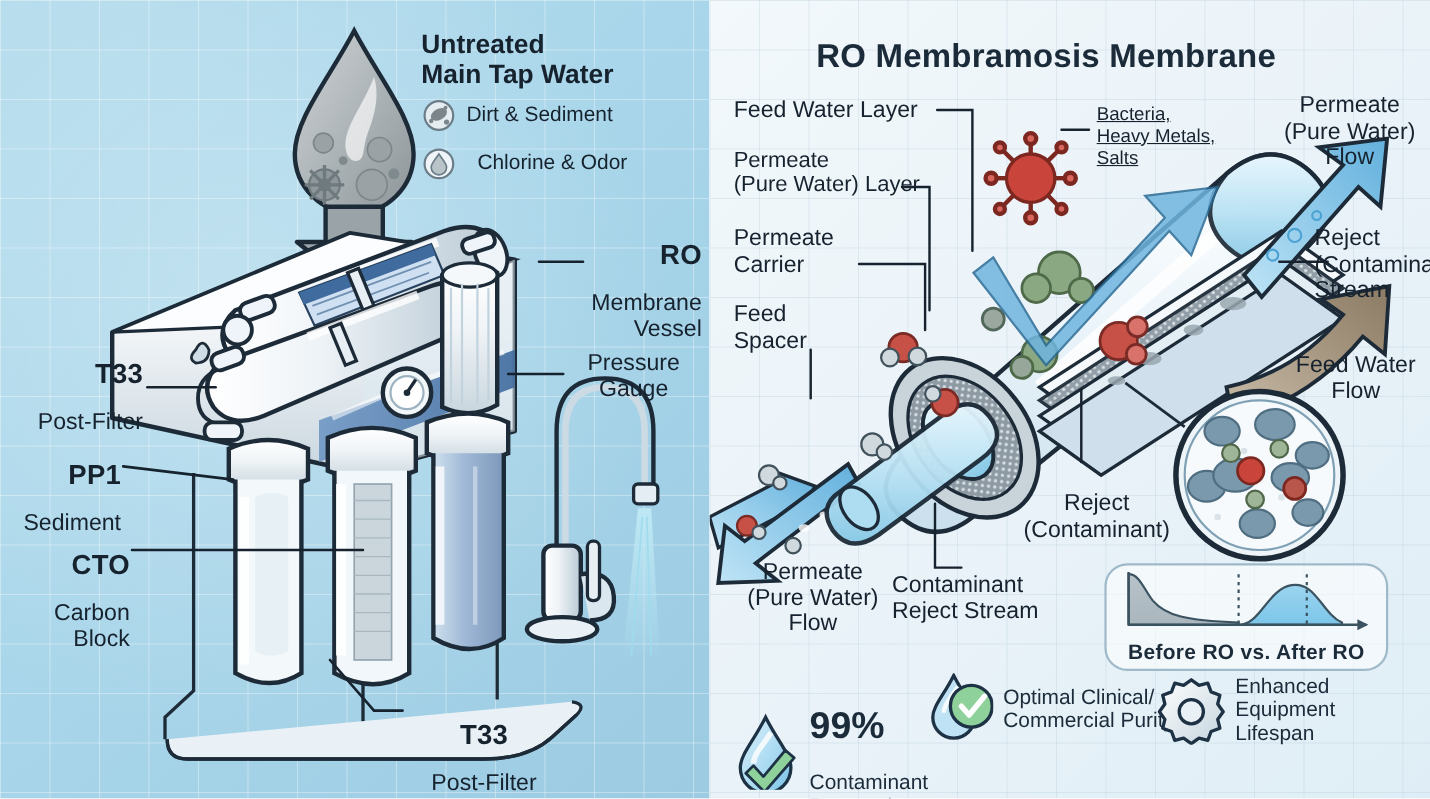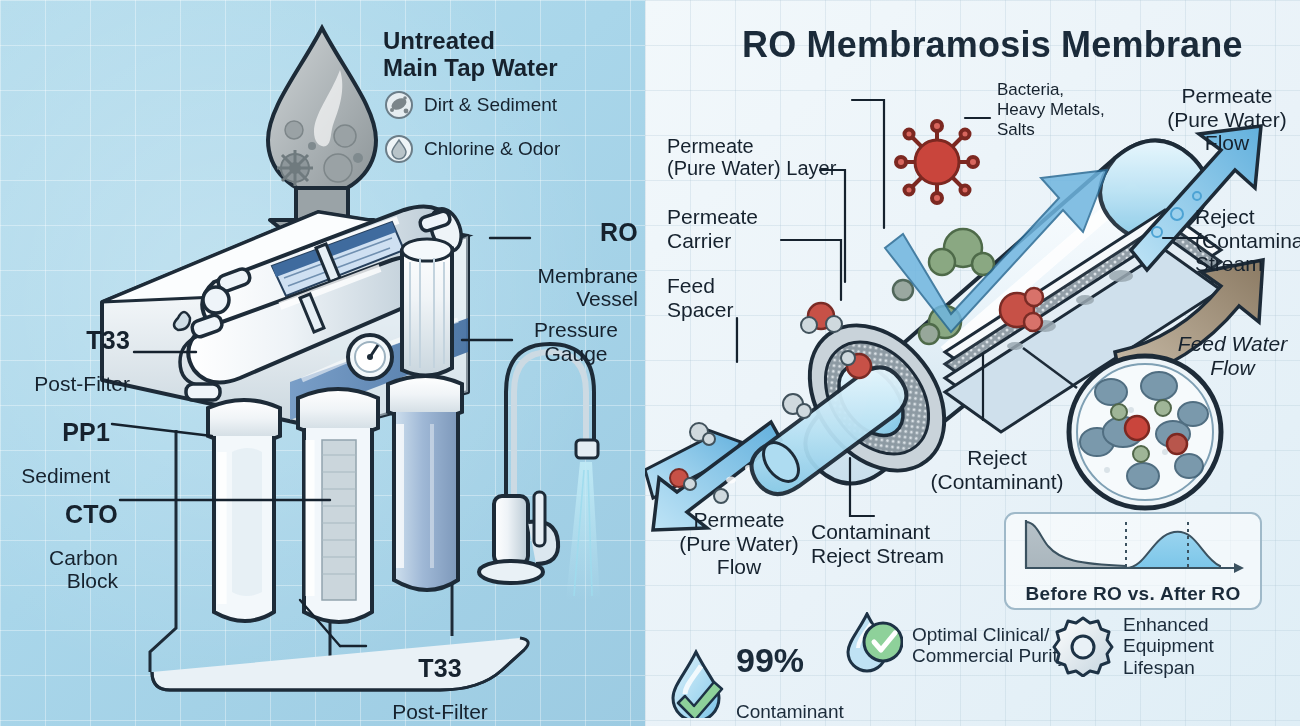--- a/index.html
+++ b/index.html
@@ -27,34 +27,34 @@
      background:radial-gradient(ellipse at 35% 40%,rgba(255,255,255,.25),rgba(0,0,0,0) 65%);}
 
   
   .lbl{position:absolute;color:#16222e;line-height:1.12;white-space:pre-line;}
   .big{font-size:25px;font-weight:bold;letter-spacing:.2px;}
   .med{font-size:21px;}
   .sm{font-size:17px;}
   .right-al{text-align:right;}
   .center-al{text-align:center;}
 
-  #panel-title{position:absolute;left:742px;top:24px;font-size:36px;
+  #panel-title{position:absolute;left:742px;top:35px;font-size:30px;
       font-weight:bold;color:#1b2b3a;letter-spacing:.2px;}
 
   svg{display:block;}
   .ovl{position:absolute;left:0;top:0;pointer-events:none;}
 
   
   .benefit{position:absolute;display:flex;align-items:center;gap:9px;}
   .benefit .btxt{font-size:19px;color:#1b2b3a;line-height:1.13;white-space:pre-line;}
   .benefit .btxt .pct{font-size:34px;font-weight:bold;display:block;}
 
   
   #chart-card{position:absolute;left:1004px;top:512px;width:254px;height:94px;
-     border:2px solid #9fb9c9;border-radius:11px;background:rgba(255,255,255,.55);}
+     border:2px solid #9fb9c9;border-radius:21px;background:rgba(255,255,255,.55);}
   #chart-card .cap{position:absolute;left:0;right:0;bottom:3px;text-align:center;
      font-size:19px;font-weight:bold;color:#1b2b3a;letter-spacing:.3px;}
 </style>
 </head>
 <body>
 
 <div id="page">
 
   <div class="panel" id="left-panel">
     <div class="grid"></div>
@@ -247,21 +247,21 @@
       <svg width="30" height="30">
         <circle cx="15" cy="15" r="13" fill="#e6edf1" stroke="#6b7d88" stroke-width="2"></circle>
         <ellipse cx="15" cy="14" rx="8" ry="5" transform="rotate(-28 15 14)" fill="#7b858a"></ellipse>
         <circle cx="8" cy="20" r="2" fill="#7b858a"></circle>
           <circle cx="22" cy="21" r="2.4" fill="#7b858a"></circle>
         <circle cx="21" cy="8" r="1.8" fill="#7b858a"></circle>
       </svg>
       <span style="font-size:19px;color:#16222e;">Dirt &amp; Sediment</span>
     </div>
 
-    <div style="position:absolute;left:384px;top:134px;display:flex;align-items:center;gap:10px;">
+    <div style="position:absolute;left:384px;top:134px;display:flex;align-items:center;gap:20px;">
       <svg width="30" height="30">
         <circle cx="15" cy="15" r="13" fill="#eef4f7" stroke="#6b7d88" stroke-width="2"></circle>
         <path d="M15 6 c-4 6 -7 9 -7 12 a7 7 0 0 0 14 0 c0-3 -3-6 -7-12z" fill="#b9c4c9" stroke="#6b7d88" stroke-width="1.5"></path>
       </svg>
       <span style="font-size:19px;color:#16222e;">Chlorine &amp; Odor</span>
     </div>
 
     <div class="lbl center-al" style="left:508px;top:200px;width:130px;text-align:right;">
       <span class="big">RO</span><br>
       <span class="med">Membrane
@@ -471,43 +471,44 @@
         <path d="M92 318 v44"></path>
         <path d="M345 118 h-25"></path>
         <path d="M562 238 h-44"></path>
         <path d="M338 420 v-66"></path>
         <path d="M205 458 v58 h24"></path>
       </g>
     </svg>
 
     <div id="panel-title" style="left:97px;">RO Membramosis Membrane</div>
 
+    <div class="lbl med" style="left:22px;top:88px;width:190px;">Feed Water Layer</div>
 
     <div class="lbl med" style="left:22px;top:135px;width:170px;font-size:20px;">Permeate
 (Pure Water) Layer</div>
 
     <div class="lbl med" style="left:22px;top:205px;width:140px;">Permeate
 Carrier</div>
 
     <div class="lbl med" style="left:22px;top:274px;width:120px;">Feed
 Spacer</div>
 
-    <div class="lbl sm" style="left:352px;top:80px;width:150px;line-height:1.18;">Bacteria,
+    <div class="lbl sm" style="left:352px;top:94px;width:150px;line-height:1.18;text-decoration:underline;">Bacteria,
 Heavy Metals,
 Salts</div>
 
     <div class="lbl med center-al" style="left:512px;top:84px;width:140px;">Permeate
 (Pure Water)
 Flow</div>
 
     <div class="lbl med" style="left:550px;top:205px;width:110px;">Reject
 (Contaminant)
 Stream</div>
 
-    <div class="lbl med center-al" style="left:520px;top:332px;width:135px;font-style:italic;">Feed Water
+    <div class="lbl med center-al" style="left:520px;top:320px;width:135px;">Feed Water
 Flow</div>
 
     <div class="lbl med center-al" style="left:262px;top:446px;width:180px;">Reject
 (Contaminant)</div>
 
     <div class="lbl med" style="left:166px;top:520px;width:210px;">Contaminant
 Reject Stream</div>
 
     <div class="lbl med center-al" style="left:14px;top:508px;width:160px;">Permeate
 (Pure Water)

